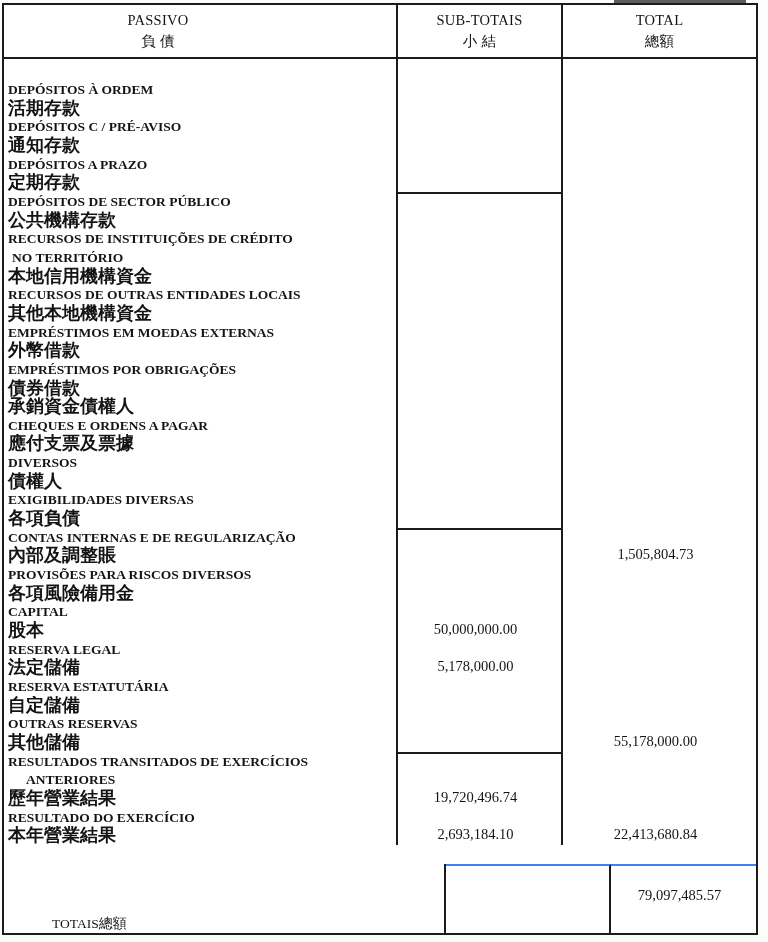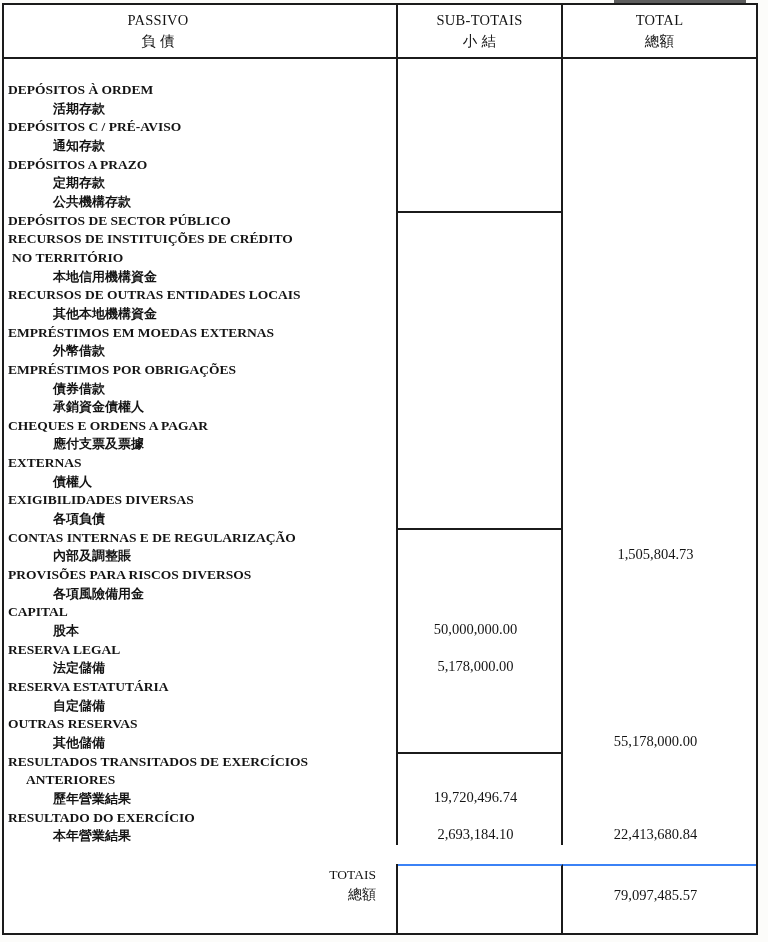--- a/index.html
+++ b/index.html
@@ -33,31 +33,31 @@
   .header .c{display:flex;flex-direction:column;align-items:center;justify-content:center;
     line-height:21px;font-size:14.5px;letter-spacing:.3px;}
   .header .c1{padding-right:84px;}
   
   .tbody{height:805px;display:flex;flex-direction:column;overflow:hidden;}
   .spacer{height:21px;}
   .line{height:18.66px;}
   .line .c1{padding-left:4px;white-space:nowrap;font-weight:bold;}
   .txt{display:inline-block;line-height:18.66px;}
   .pt{font-size:13.5px;}
-  .zh{font-size:13px;margin-left:45px;}
+  .zh{font-size:18px;}
   .indent1{padding-left:4px;}
   .indent2{padding-left:18px;}
   .rule-sub .c2{border-top:2px solid #1b1b1b;}
   .val{display:block;text-align:center;font-size:14.5px;line-height:17px;
     padding-right:8px;white-space:nowrap;}
   
   .footer{height:69px;}
   .footer .c2,.footer .c3{border-top:2px solid #3b82f6;}
-  .footer .c1{display:flex;flex-direction:column;align-items:flex-end;
-    padding:1px 20px 0 0;line-height:19.5px;}
+  .footer .c1{display:flex;flex-direction:row;align-items:flex-end;
+    padding:1px 20px 0 0;line-height:19.5px;margin-left:48px;}
   .footer .c1 .fpt{font-size:13.5px;}
   .footer .c1 .fzh{font-size:14px;}
   .footer .c3 .val{padding-top:21px;}
 </style>
 </head>
 <body>
 
 <div class="sheet">
   <div class="smudge"></div>
 
@@ -108,31 +108,31 @@
         <div class="row line">
           <div class="c c1"><span class="txt pt">DEPÓSITOS A PRAZO</span></div>
           <div class="c c2"></div>
           <div class="c c3"></div>
         </div>
         <div class="row line">
           <div class="c c1"><span class="txt zh">定期存款</span></div>
           <div class="c c2"></div>
           <div class="c c3"></div>
         </div>
-        <div class="row line">
-          <div class="c c1"><span class="txt zh">公共機構存款</span></div>
-          <div class="c c2"></div>
-          <div class="c c3"></div>
-        </div>
         <div class="row line rule-sub">
           <div class="c c1"><span class="txt pt">DEPÓSITOS DE SECTOR PÚBLICO</span></div>
           <div class="c c2"></div>
           <div class="c c3"></div>
         </div>
         <div class="row line">
+          <div class="c c1"><span class="txt zh">公共機構存款</span></div>
+          <div class="c c2"></div>
+          <div class="c c3"></div>
+        </div>
+        <div class="row line">
           <div class="c c1"><span class="txt pt">RECURSOS DE INSTITUIÇÕES DE CRÉDITO</span></div>
           <div class="c c2"></div>
           <div class="c c3"></div>
         </div>
         <div class="row line">
           <div class="c c1"><span class="txt pt indent1">NO TERRITÓRIO</span></div>
           <div class="c c2"></div>
           <div class="c c3"></div>
         </div>
         <div class="row line">
@@ -179,21 +179,21 @@
           <div class="c c1"><span class="txt pt">CHEQUES E ORDENS A PAGAR</span></div>
           <div class="c c2"></div>
           <div class="c c3"></div>
         </div>
         <div class="row line">
           <div class="c c1"><span class="txt zh">應付支票及票據</span></div>
           <div class="c c2"></div>
           <div class="c c3"></div>
         </div>
         <div class="row line">
-          <div class="c c1"><span class="txt pt">EXTERNAS</span></div>
+          <div class="c c1"><span class="txt pt">DIVERSOS</span></div>
           <div class="c c2"></div>
           <div class="c c3"></div>
         </div>
         <div class="row line">
           <div class="c c1"><span class="txt zh">債權人</span></div>
           <div class="c c2"></div>
           <div class="c c3"></div>
         </div>
         <div class="row line">
           <div class="c c1"><span class="txt pt">EXIGIBILIDADES DIVERSAS</span></div>

